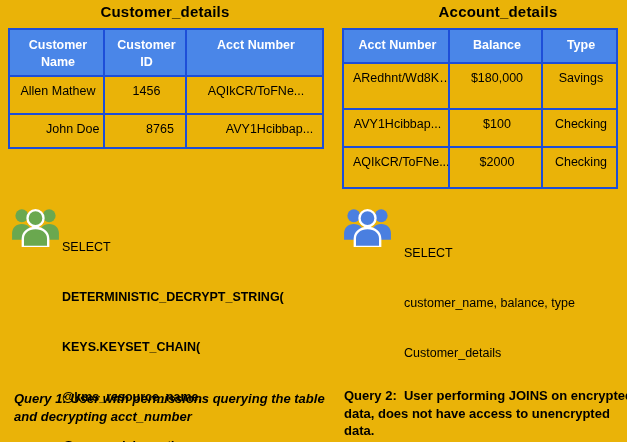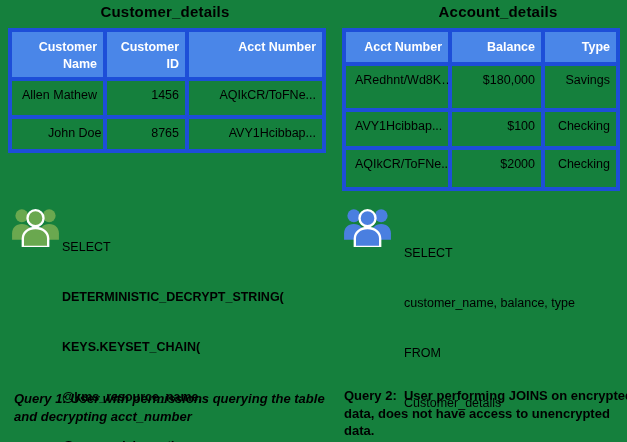--- a/index.html
+++ b/index.html
@@ -1,21 +1,21 @@
 <!DOCTYPE html>
 <html><head>
 <meta charset="utf-8">
 <style>
   * { margin: 0; padding: 0; box-sizing: border-box; }
   html, body { background: #ffffff; }
   #canvas {
     position: relative;
     width: 627px;
     height: 442px;
-    background: #15803d;
+    background: #eab308;
     font-family: "Liberation Sans", "DejaVu Sans", sans-serif;
     color: #000000;
     overflow: hidden;
   }
   .tbl-title {
     position: absolute;
     top: 3px;
     font-size: 15px;
     font-weight: bold;
     text-align: center;
@@ -27,23 +27,23 @@
   table.data-table {
     position: absolute;
     border-collapse: collapse;
     table-layout: fixed;
     font-size: 12.5px;
   }
   #left-table  { left: 8px;   top: 28px; width: 314px; }
   #right-table { left: 342px; top: 28px; width: 274px; }
 
   .data-table th, .data-table td {
-    border: 4px solid #1d4ed8;
+    border: 2px solid #1d4ed8;
     vertical-align: top;
-    text-align: right;
+    text-align: center;
     padding: 7px 6px 4px 9px;
     overflow: hidden;
     white-space: nowrap;
   }
   .data-table th {
     background: #4a86e8;
     color: #ffffff;
     font-weight: bold;
     white-space: normal;
     line-height: 1.35;
@@ -183,21 +183,20 @@
     </g>
     <g stroke="#ffffff" stroke-width="2.4" fill="#4a7fe0">
       <circle cx="24" cy="12.5" r="8.2"></circle>
       <path d="M24 22.5 c-7.8 0 -13 4.8 -13 11 V42 h26 v-8.5 c0 -6.2 -5.2 -11 -13 -11 z"></path>
     </g>
   </svg>
 
   <div id="right-query" class="query-block">
     <div class="query-line">SELECT</div>
     <div class="query-line">customer_name, balance, type</div>
-    <div class="query-line">FROM</div>
     <div class="query-line">Customer_details</div>
     
     
     
     
     
   </div>
 
   <div id="left-caption" class="caption">Query 1: User with permissions querying the table and decrypting acct_number</div>
   <div id="right-caption" class="caption">Query 2:  User performing JOINS on encrypted data, does not have access to unencrypted data.</div>

